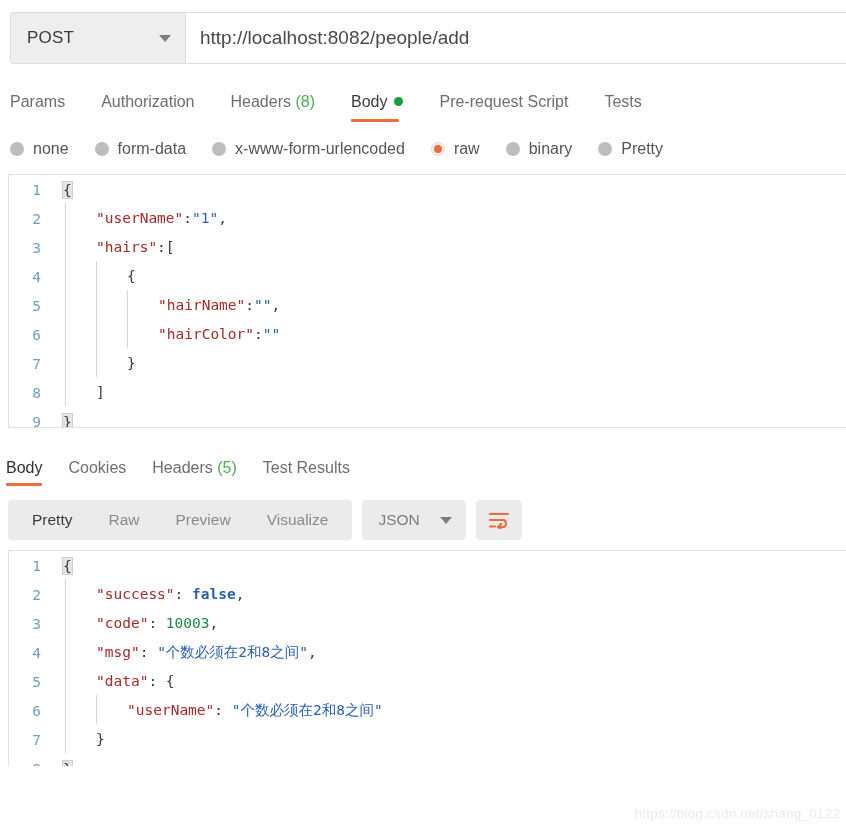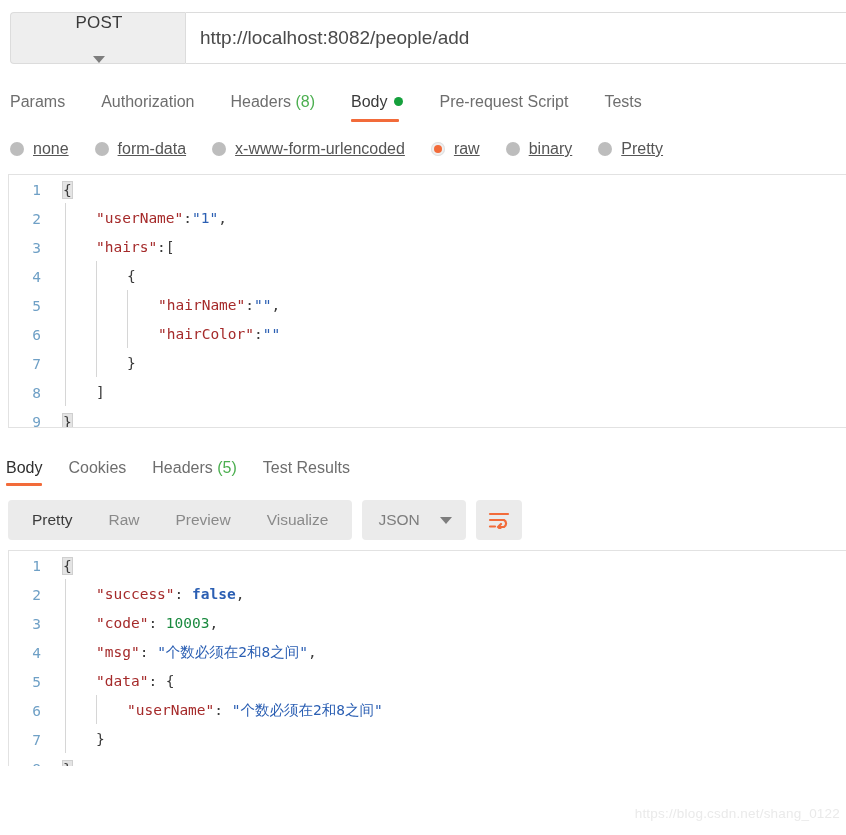--- a/index.html
+++ b/index.html
@@ -22,21 +22,20 @@
   .method-box {
     width: 175px;
     border: 1px solid #dcdcdc;
     border-right: none;
     background: #eeeeee;
     border-radius: 4px 0 0 4px;
     display: flex; align-items: center;
     justify-content: space-between;
     padding: 0 14px 0 16px;
     box-sizing: border-box;
-    flex-direction: column;
   }
   .method-label { font-size: 17px; color: #3a3a3a; letter-spacing:.2px;}
   .caret-down {
     width: 0; height: 0;
     border-left: 6px solid transparent;
     border-right: 6px solid transparent;
     border-top: 7px solid #7d7d7d;
   }
   .url-box {
     flex: 1;
@@ -89,21 +88,21 @@
   .radio-circle {
     width: 14px; height: 14px; border-radius: 50%;
     background: #bdbdbd; margin-right: 9px; flex: none;
     position: relative;
   }
   .radio-item.selected .radio-circle { background: #f0f0f0; box-shadow: inset 0 0 0 1px #e0e0e0;}
   .radio-item.selected .radio-circle::after {
     content:""; position:absolute; left:3px; top:3px;
     width:8px; height:8px; border-radius:50%; background:#f26b3a;
   }
-  .radio-label { font-size: 16px; color: #555; text-decoration: underline; }
+  .radio-label { font-size: 16px; color: #555; }
 
   
   .editor {
     margin: 10px 0 0 8px;
     border: 1px solid #e2e2e2;
     background: #ffffff;
     box-sizing: border-box;
     overflow: hidden;
     position: relative;
   }

